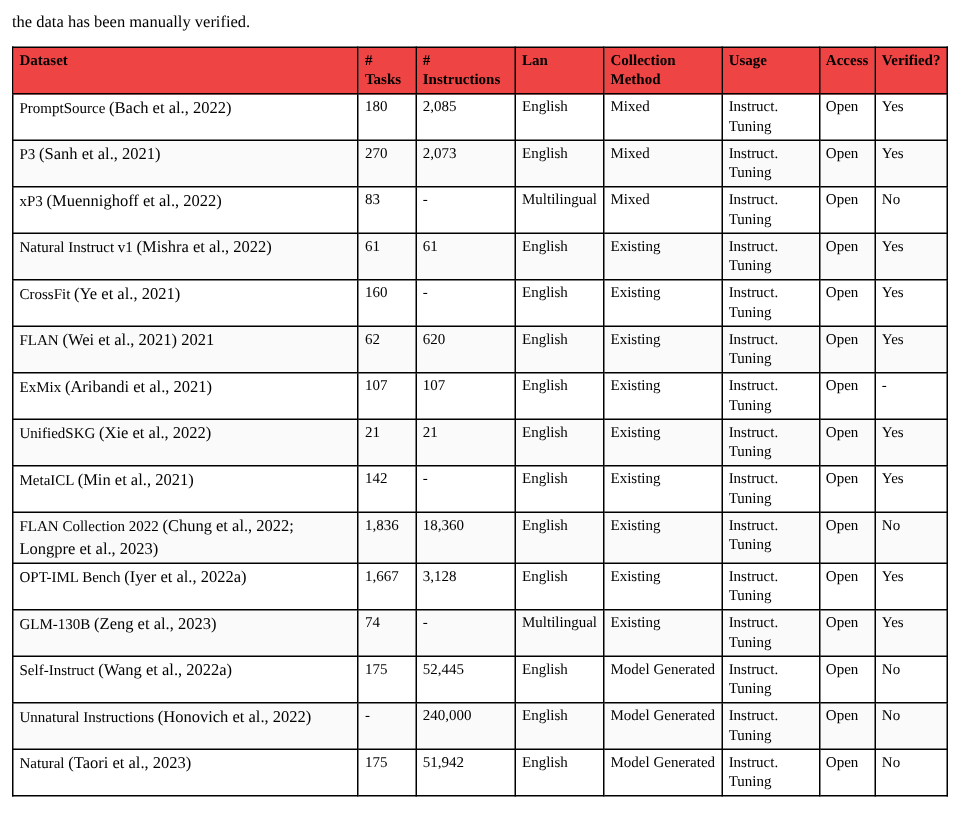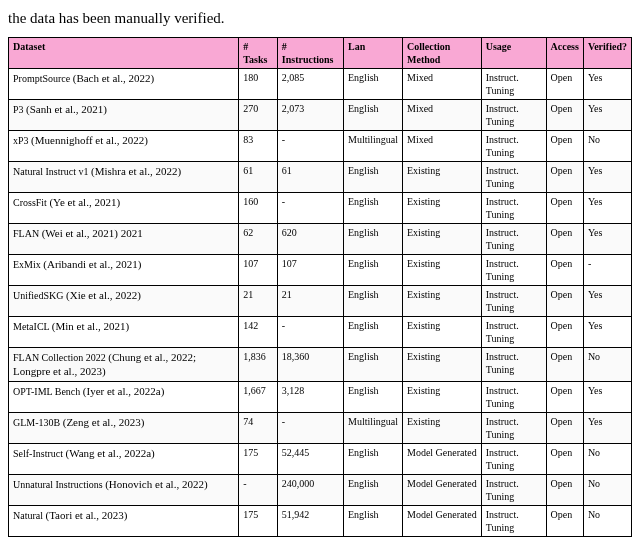--- a/index.html
+++ b/index.html
@@ -4,38 +4,38 @@
   <style>
     * { margin: 0; padding: 0; box-sizing: border-box; }
     body {
       font-family: 'Times New Roman', Times, serif;
       font-size: 11px;
       background: #fff;
       color: #000;
       padding: 8px;
     }
     .intro-text {
-      font-size: 15px;
+      font-size: 11px;
       margin-bottom: 8px;
       line-height: 1.4;
     }
     table {
       width: 100%;
       border-collapse: collapse;
       font-size: 10px;
     }
     th, td {
       border: 1px solid #000;
       padding: 2px 4px;
       vertical-align: top;
       line-height: 1.3;
     }
     th {
       font-weight: bold;
-      background: #f9a8d4;
+      background: #ef4444;
       text-align: left;
     }
     td a, .cite {
       color: #000;
       text-decoration: none;
     }
     .cite {
       font-size: 11px;
     }
     tr:nth-child(even) { background: #fafafa; }

